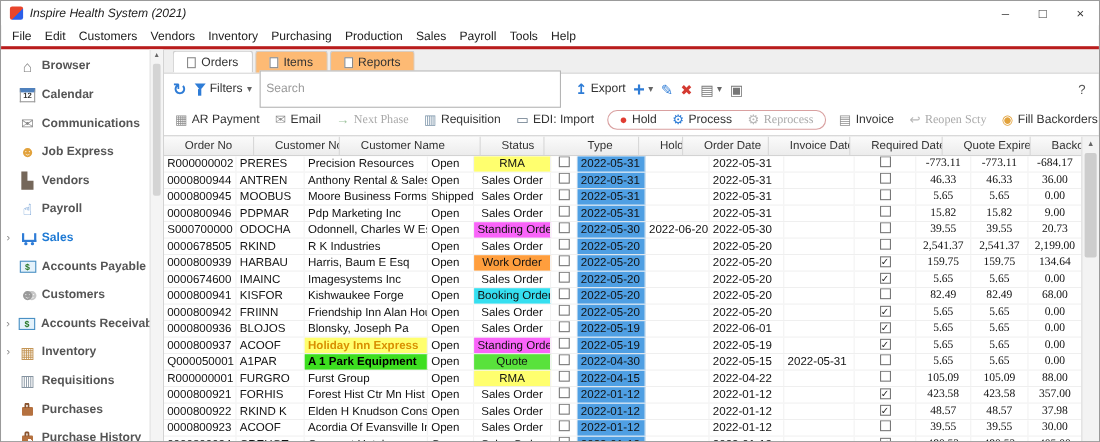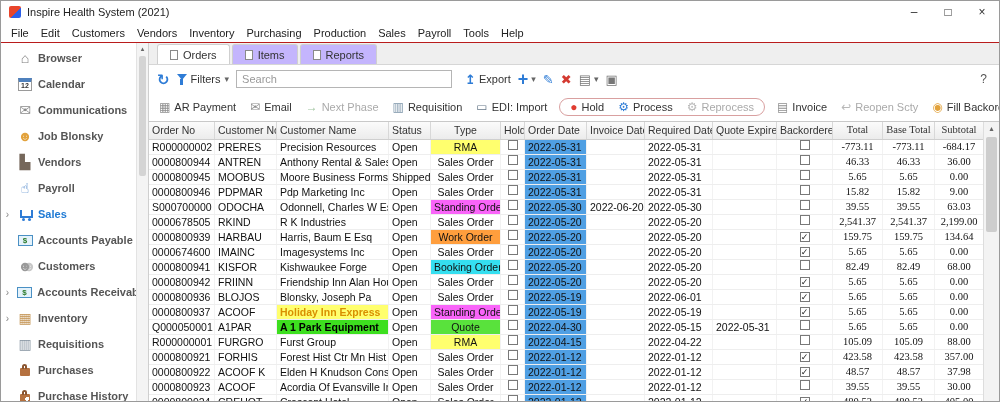--- a/index.html
+++ b/index.html
@@ -1,24 +1,24 @@
 <!DOCTYPE html>
 <html style="--sorted-bg: #4f9fe3; --accent: #2e7cd6;"><head>
 <meta charset="utf-8">
 <style>
   html,body{margin:0;padding:0;background:#fff;}
   .window{width:1000px;height:402px;box-sizing:border-box;border:1px solid #9a9a9a;
     font-family:"Liberation Sans","DejaVu Sans",sans-serif;color:#222;display:flex;flex-direction:column;overflow:hidden;background:#fff;}
   
-  .titlebar{height:22px;flex:0 0 22px;display:flex;align-items:center;padding-left:8px;font-size:11px;background:#fff;}
+  .titlebar{height:22px;flex:0 0 22px;display:flex;align-items:center;padding-left:8px;font-size:11px;background:#fff;font-style:italic;}
   .app-icon{width:12px;height:12px;margin-right:6px;background:linear-gradient(135deg,#e8452c 55%,#2c5fe8 55%);border-radius:2px;}
   .win-controls{margin-left:auto;display:flex;}
   .win-btn{width:34px;text-align:center;font-size:12px;color:#333;line-height:22px;}
   
-  .menubar{height:19px;flex:0 0 19px;display:flex;align-items:center;padding-left:4px;font-size:11px;border-bottom:1px solid #b91c1c;}
+  .menubar{height:19px;flex:0 0 19px;display:flex;align-items:center;padding-left:4px;font-size:11px;border-bottom:3px solid #b91c1c;}
   .menu-item{padding:2px 6px;white-space:nowrap;}
   
   .body{flex:1;display:flex;min-height:0;}
   .sidebar{width:148px;flex:0 0 148px;border-right:1px solid #cfcfcf;position:relative;padding-top:2px;box-sizing:border-box;background:#fff;}
   .side-item{height:26px;display:flex;align-items:center;padding-left:2px;}
   .chev{width:9px;font-size:10px;color:#888;text-align:center;}
   .sicon{width:26px;display:flex;justify-content:center;align-items:center;font-size:14px;}
   .sglyph{font-size:14px;}
   .slabel{font-size:11px;font-weight:bold;color:#555;white-space:nowrap;}
   .side-item.selected .slabel{color:#1f7ad4;}
@@ -36,56 +36,56 @@
   .ico-bagclock::before{content:"";position:absolute;left:1px;top:4px;width:10px;height:8px;border-radius:1px;
     background:radial-gradient(circle at 72% 62%,#fff 0 2px,#b5713f 2px);}
   .ico-bagclock::after{content:"";position:absolute;left:3px;top:0;width:5px;height:5px;border:2px solid #8a5530;border-radius:50% 50% 0 0;border-bottom:none;box-sizing:border-box;}
   .ico-dup{text-shadow:4px 0 0 #c8c8c8;}
   .side-scroll{position:absolute;top:0;right:0;bottom:0;width:11px;background:#f4f4f4;border-left:1px solid #e3e3e3;}
   .side-scroll .up{height:12px;font-size:7px;text-align:center;color:#666;line-height:12px;}
   .side-scroll .thumb{position:absolute;top:13px;left:2px;right:2px;height:120px;background:#d4d4d4;border-radius:2px;}
   .main{flex:1;display:flex;flex-direction:column;min-width:0;}
   
   .tabsbar{height:21px;flex:0 0 21px;background:#efefef;display:flex;align-items:flex-end;padding-left:8px;border-bottom:1px solid #d6d6d6;gap:2px;}
-  .tab{height:19px;display:flex;align-items:center;gap:5px;padding:0 12px;font-size:11px;background:#c4b5fd;
+  .tab{height:19px;display:flex;align-items:center;gap:5px;padding:0 12px;font-size:11px;background:#fdba74;
     border:1px solid #cfcfcf;border-bottom:none;border-radius:3px 3px 0 0;color:#333;}
   .tab.active{background:#fff;}
   .page-ico{display:inline-block;width:8px;height:10px;background:#fff;border:1px solid #8a8a8a;box-sizing:border-box;}
   
   .toolbar1{height:28px;flex:0 0 28px;display:flex;align-items:center;gap:7px;padding:0 8px;}
   .tb{font-size:14px;line-height:1;}
   .refresh{color:var(--accent);font-weight:bold;font-size:15px;}
   .filters-btn{display:flex;align-items:center;gap:4px;font-size:11px;color:#333;}
   .funnel{position:relative;display:inline-block;width:10px;height:11px;}
   .funnel::before{content:"";position:absolute;left:0;top:0;border-left:5px solid transparent;border-right:5px solid transparent;border-top:6px solid var(--accent);}
   .funnel::after{content:"";position:absolute;left:3.5px;top:5px;width:3px;height:6px;background:var(--accent);}
   .caret{font-size:9px;color:#666;}
   .caret.sm{margin-left:-4px;}
-  .search-input{width:216px;height:18px;border:1px solid #b5b5b5;font-size:11px;padding:0 5px;box-sizing:border-box;
+  .search-input{width:274px;height:18px;border:1px solid #b5b5b5;font-size:11px;padding:16px 5px;box-sizing:border-box;
     font-family:"Liberation Sans","DejaVu Sans",sans-serif;}
   .search-input::placeholder{color:#999;}
   .export-btn{display:flex;align-items:center;gap:3px;font-size:11px;margin-left:6px;color:#333;}
   .exarrow{color:var(--accent);font-weight:bold;font-size:13px;}
   .add{color:var(--accent);font-weight:bold;font-size:18px;}
   .edit{color:var(--accent);font-size:13px;}
   .del{color:#d43a31;font-weight:bold;font-size:13px;}
   .print,.copy{color:#777;font-size:13px;}
   .help{margin-left:auto;color:#555;font-size:12px;padding-right:4px;}
   
   .toolbar2{height:28px;flex:0 0 28px;display:flex;align-items:center;gap:12px;padding:0 10px;border-bottom:1px solid #c9c9c9;}
   .t2group{display:flex;align-items:center;gap:14px;}
   .pill{display:flex;align-items:center;gap:14px;border:1px solid #d9a0a0;border-radius:12px;padding:2px 10px;}
   .t2btn{display:flex;align-items:center;gap:4px;font-size:11px;color:#333;white-space:nowrap;}
-  .t2btn.disabled .t2l{color:#aaa;}
+  .t2btn.disabled .t2l{color:#aaa;font-family:Liberation Serif, serif;}
   .t2i{font-size:12px;line-height:1;}
   
   .grid{flex:1;position:relative;overflow:hidden;min-height:0;}
   .gtable{position:absolute;left:0;top:0;right:15px;bottom:0;overflow:hidden;}
   .thead{display:flex;height:17px;background:linear-gradient(#fbfbfb,#ececec);border-bottom:1px solid #cfcfcf;font-size:10.5px;color:#333;}
-  .th{padding:2px 3px 0 3px;border-right:1px solid #d8d8d8;white-space:nowrap;overflow:hidden;box-sizing:border-box;flex:0 0 auto;}
+  .th{padding:2px 3px 0 3px;border-right:1px solid #d8d8d8;white-space:nowrap;overflow:hidden;box-sizing:border-box;flex:0 0 auto;margin-left:16px;}
   .tbody{overflow:hidden;}
   .tr{display:flex;height:14px;border-bottom:1px solid #eeeeee;font-size:10.5px;background:#fff;}
   .td{padding:0 3px;border-right:1px solid #f2f2f2;white-space:nowrap;overflow:hidden;box-sizing:border-box;flex:0 0 auto;line-height:14px;color:#111;}
   .num{text-align:center;font-family:Liberation Serif, serif;}
   .sorted{background:var(--sorted-bg);}
   .check{text-align:center;}
   .cb{display:inline-block;width:10px;height:10px;border:1px solid #787878;background:#fff;box-sizing:border-box;
     font-size:9px;line-height:8px;text-align:center;vertical-align:1px;color:#222;}
   .cb.checked::before{content:"✓";}
   .c0{width:66px;}.c1{width:62px;}.c2{width:112px;}.c3{width:42px;}.c4{width:70px;text-align:center;}.c5{width:24px;}
@@ -146,21 +146,21 @@
     <span class="sicon">
               <span class="sglyph" style="color: rgb(138, 138, 138);">✉</span>
             </span>
     <span class="slabel">Communications</span>
   </div>
           <div class="side-item">
     <span class="chev"></span>
     <span class="sicon">
               <span class="sglyph" style="color: rgb(226, 162, 60);">☻</span>
             </span>
-    <span class="slabel">Job Blonsky</span>
+    <span class="slabel">Job Express</span>
   </div>
           <div class="side-item">
     <span class="chev"></span>
     <span class="sicon">
               <span class="sglyph" style="color: rgb(117, 103, 90);">▙</span>
             </span>
     <span class="slabel">Vendors</span>
   </div>
           <div class="side-item">
     <span class="chev"></span>
@@ -414,21 +414,21 @@
                 <div class="td c3">Open</div>
                 <div class="td c4" style="background: rgb(249, 100, 249);">Standing Order</div>
                 <div class="td c5 check"><span class="cb"></span></div>
                 <div class="td c6 sorted">2022-05-30</div>
                 <div class="td c7">2022-06-20</div>
                 <div class="td c8">2022-05-30</div>
                 <div class="td c9"></div>
                 <div class="td c10 check"><span class="cb"></span></div>
                 <div class="td c11 num">39.55</div>
                 <div class="td c12 num">39.55</div>
-                <div class="td c13 num">63.03</div>
+                <div class="td c13 num">20.73</div>
               </div>
               <div class="tr">
                 <div class="td c0">0000678505</div>
                 <div class="td c1">RKIND</div>
                 <div class="td c2">R K Industries</div>
                 <div class="td c3">Open</div>
                 <div class="td c4">Sales Order</div>
                 <div class="td c5 check"><span class="cb"></span></div>
                 <div class="td c6 sorted">2022-05-20</div>
                 <div class="td c7"></div>
@@ -578,21 +578,21 @@
                 <div class="td c7"></div>
                 <div class="td c8">2022-01-12</div>
                 <div class="td c9"></div>
                 <div class="td c10 check"><span class="cb checked"></span></div>
                 <div class="td c11 num">423.58</div>
                 <div class="td c12 num">423.58</div>
                 <div class="td c13 num">357.00</div>
               </div>
               <div class="tr">
                 <div class="td c0">0000800922</div>
-                <div class="td c1">ACOOF K</div>
+                <div class="td c1">RKIND K</div>
                 <div class="td c2">Elden H Knudson Constrctn ...</div>
                 <div class="td c3">Open</div>
                 <div class="td c4">Sales Order</div>
                 <div class="td c5 check"><span class="cb"></span></div>
                 <div class="td c6 sorted">2022-01-12</div>
                 <div class="td c7"></div>
                 <div class="td c8">2022-01-12</div>
                 <div class="td c9"></div>
                 <div class="td c10 check"><span class="cb checked"></span></div>
                 <div class="td c11 num">48.57</div>

